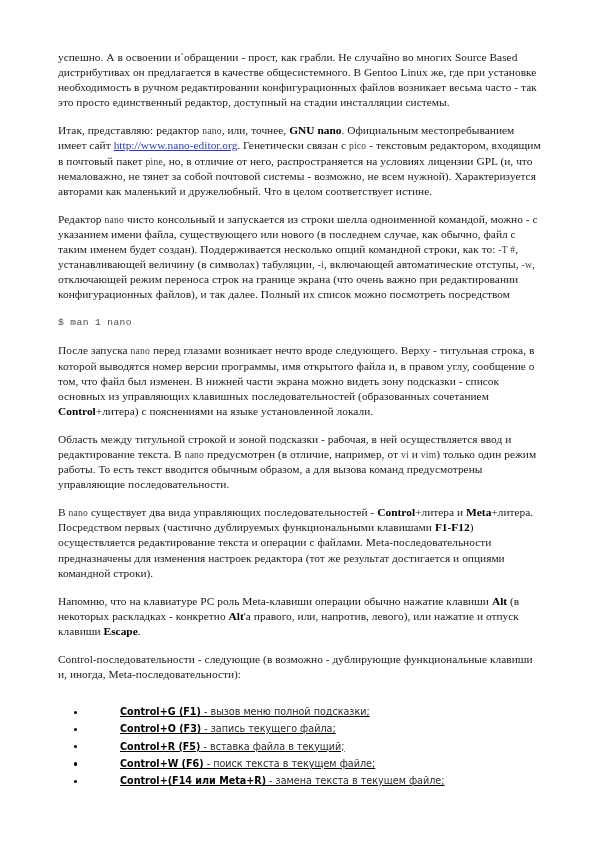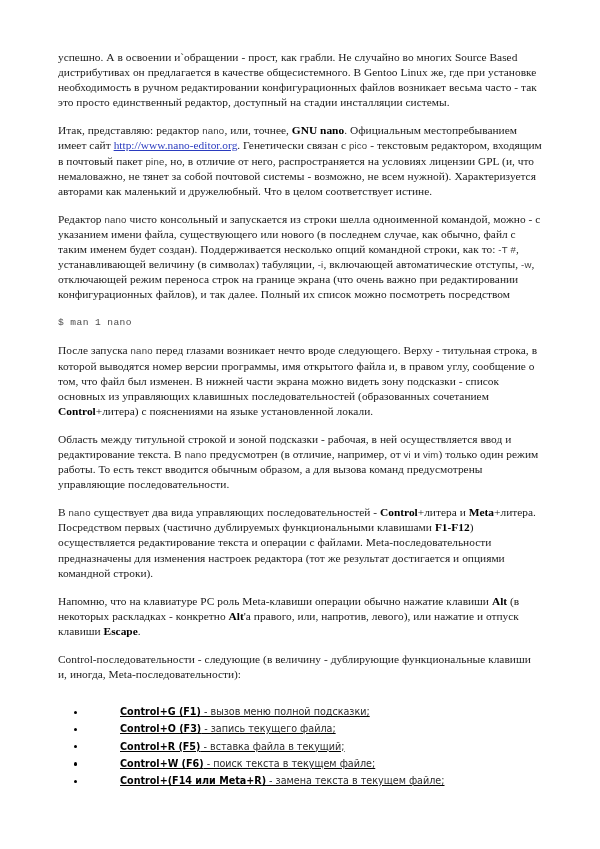--- a/index.html
+++ b/index.html
@@ -28,21 +28,21 @@
   }
   p.para {
     margin: 0 0 13px 0;
     font-size: 11.4px;
     line-height: 15.1px;
     text-align: left;
     color: #1a1a1a;
     word-spacing: 0.1px;
   }
   .mono {
-    font-family: Liberation Sans, sans-serif;
+    font-family: Liberation Serif, serif;
     font-size: 9.6px;
     color: #3a3a3a;
     letter-spacing: 0.2px;
   }
   .bold {
     font-weight: bold;
     color: #000;
     text-align: center;
   }
   a.link {
@@ -122,21 +122,21 @@
 
     <p class="para">
       <span>В </span><span class="mono">nano</span><span> существует два вида управляющих последовательностей - </span><span class="bold">Control</span><span>+литера и </span><span class="bold">Meta</span><span>+литера. Посредством первых (частично дублируемых функциональными клавишами </span><span class="bold">F1-F12</span><span>) осуществляется редактирование текста и операции с файлами. Meta-последовательности предназначены для изменения настроек редактора (тот же результат достигается и опциями командной строки).</span>
     </p>
 
     <p class="para">
       <span>Напомню, что на клавиатуре PC роль Meta-клавиши операции обычно нажатие клавиши </span><span class="bold">Alt</span><span> (в некоторых раскладках - конкретно </span><span class="bold">Alt</span><span>'а правого, или, напротив, левого), или нажатие и отпуск клавиши </span><span class="bold">Escape</span><span>.</span>
     </p>
 
     <p class="para">
-      <span>Control-последовательности - следующие (в величину - дублирующие функциональные клавиши и, иногда, Meta-последовательности):</span>
+      <span>Control-последовательности - следующие (в возможно - дублирующие функциональные клавиши и, иногда, Meta-последовательности):</span>
     </p>
 
     <div class="spacer-sm"></div>
 
     <ul class="shortcut-list">
       <li>
         <span class="sc-key">Control+G (F1)</span><span class="sc-desc"> - вызов меню полной подсказки;</span>
       </li>
       <li>
         <span class="sc-key">Control+O (F3)</span><span class="sc-desc"> - запись текущего файла;</span>

